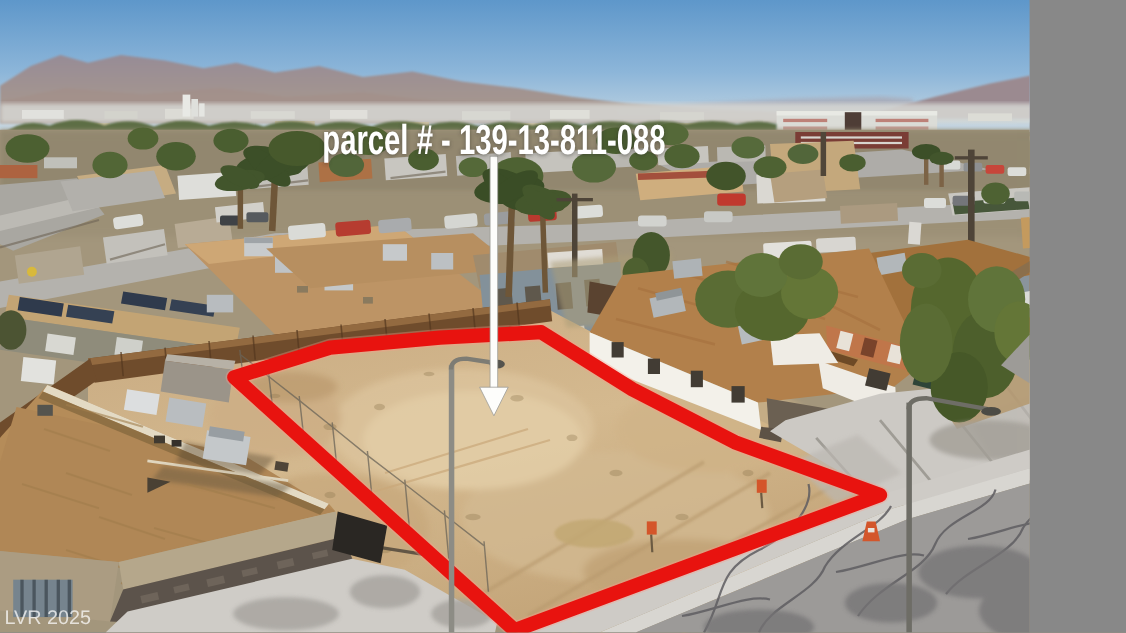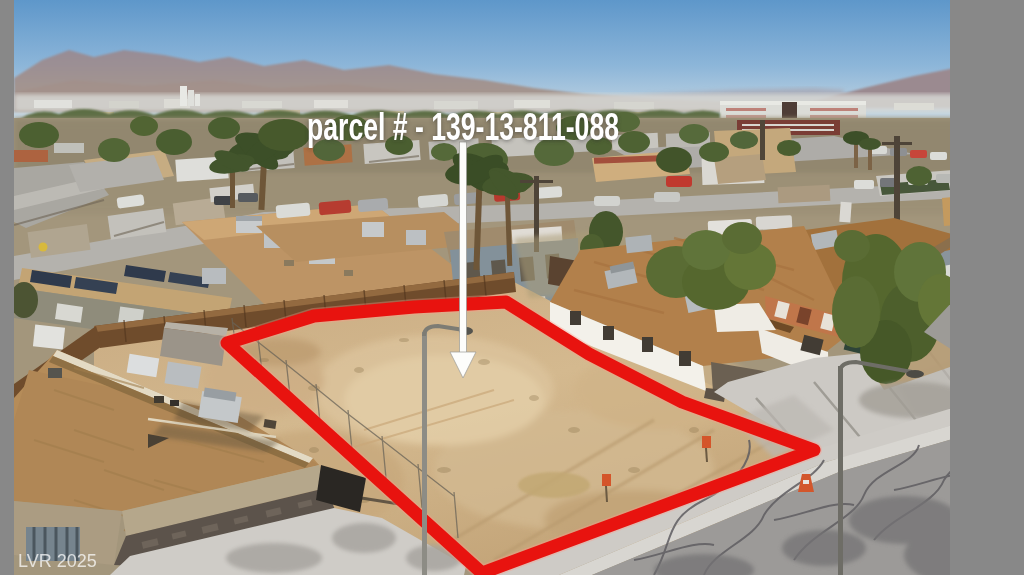--- a/index.html
+++ b/index.html
@@ -1,16 +1,16 @@
 <!DOCTYPE html>
 <html><head>
 <meta charset="utf-8">
 <style>
   html,body{margin:0;padding:0;background:#888;}
-  #scene{width:936px;height:575px;position:relative;overflow:hidden;font-family:"Liberation Sans",sans-serif;margin-left:14px;}
+  #scene{width:936px;height:575px;position:relative;overflow:hidden;font-family:"Liberation Sans",sans-serif;}
 </style>
 </head>
 <body>
 <div id="scene">
 <svg width="1024" height="575" viewBox="0 0 1024 575" xmlns="http://www.w3.org/2000/svg">
 <defs>
   <linearGradient id="skyg" x1="0" y1="0" x2="0" y2="1">
     <stop offset="0" stop-color="#5e97ca"></stop>
     <stop offset="0.55" stop-color="#8db6d9"></stop>
     <stop offset="1" stop-color="#c9d9e3"></stop>

